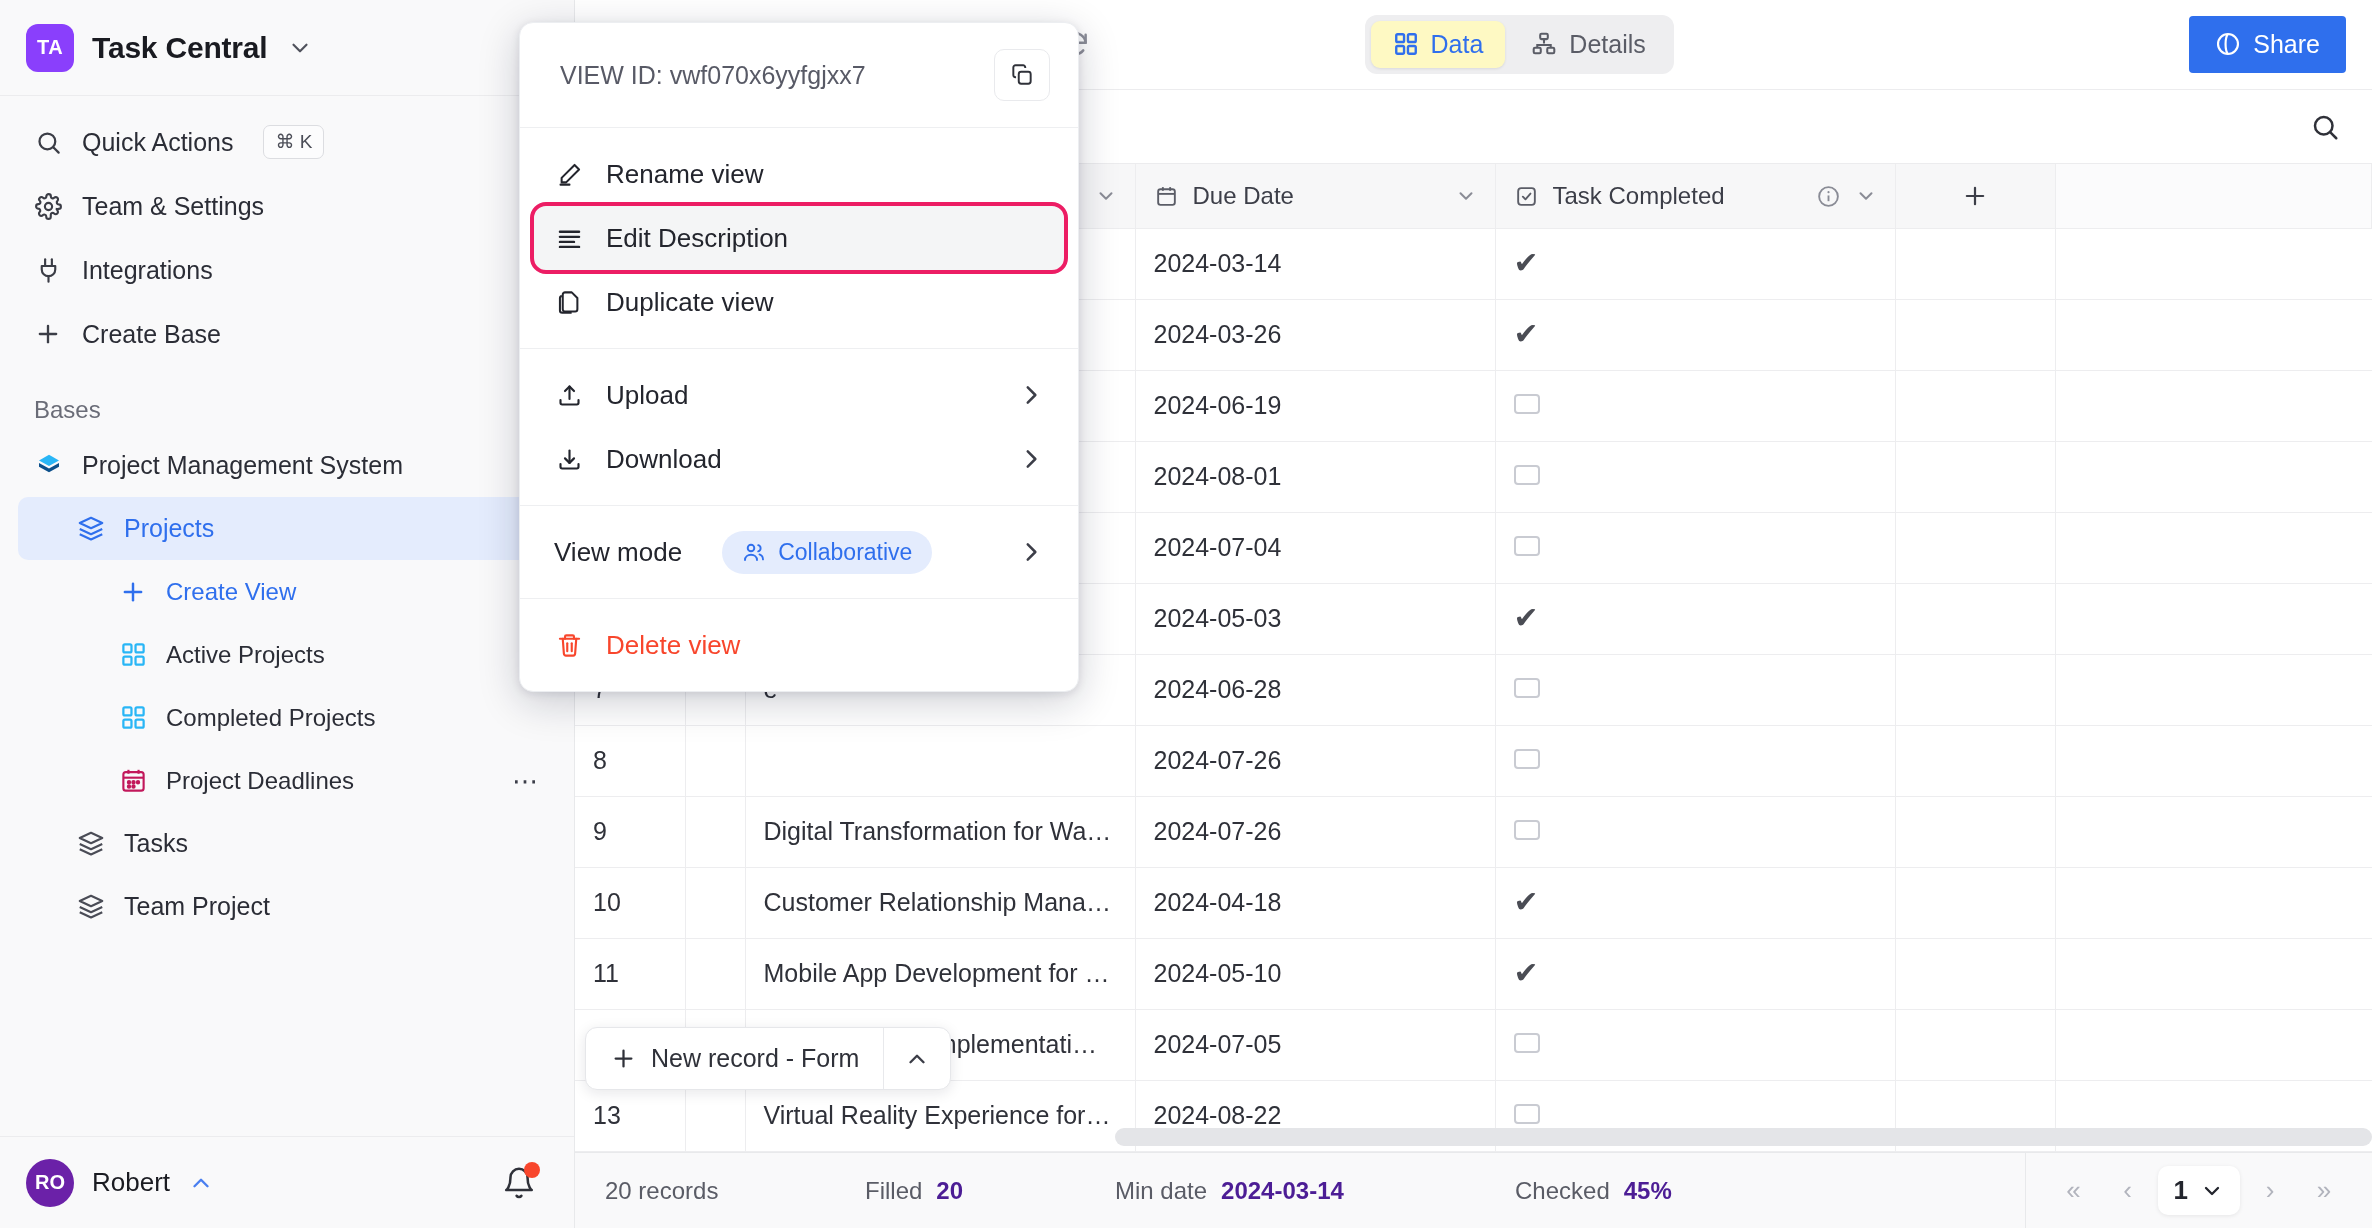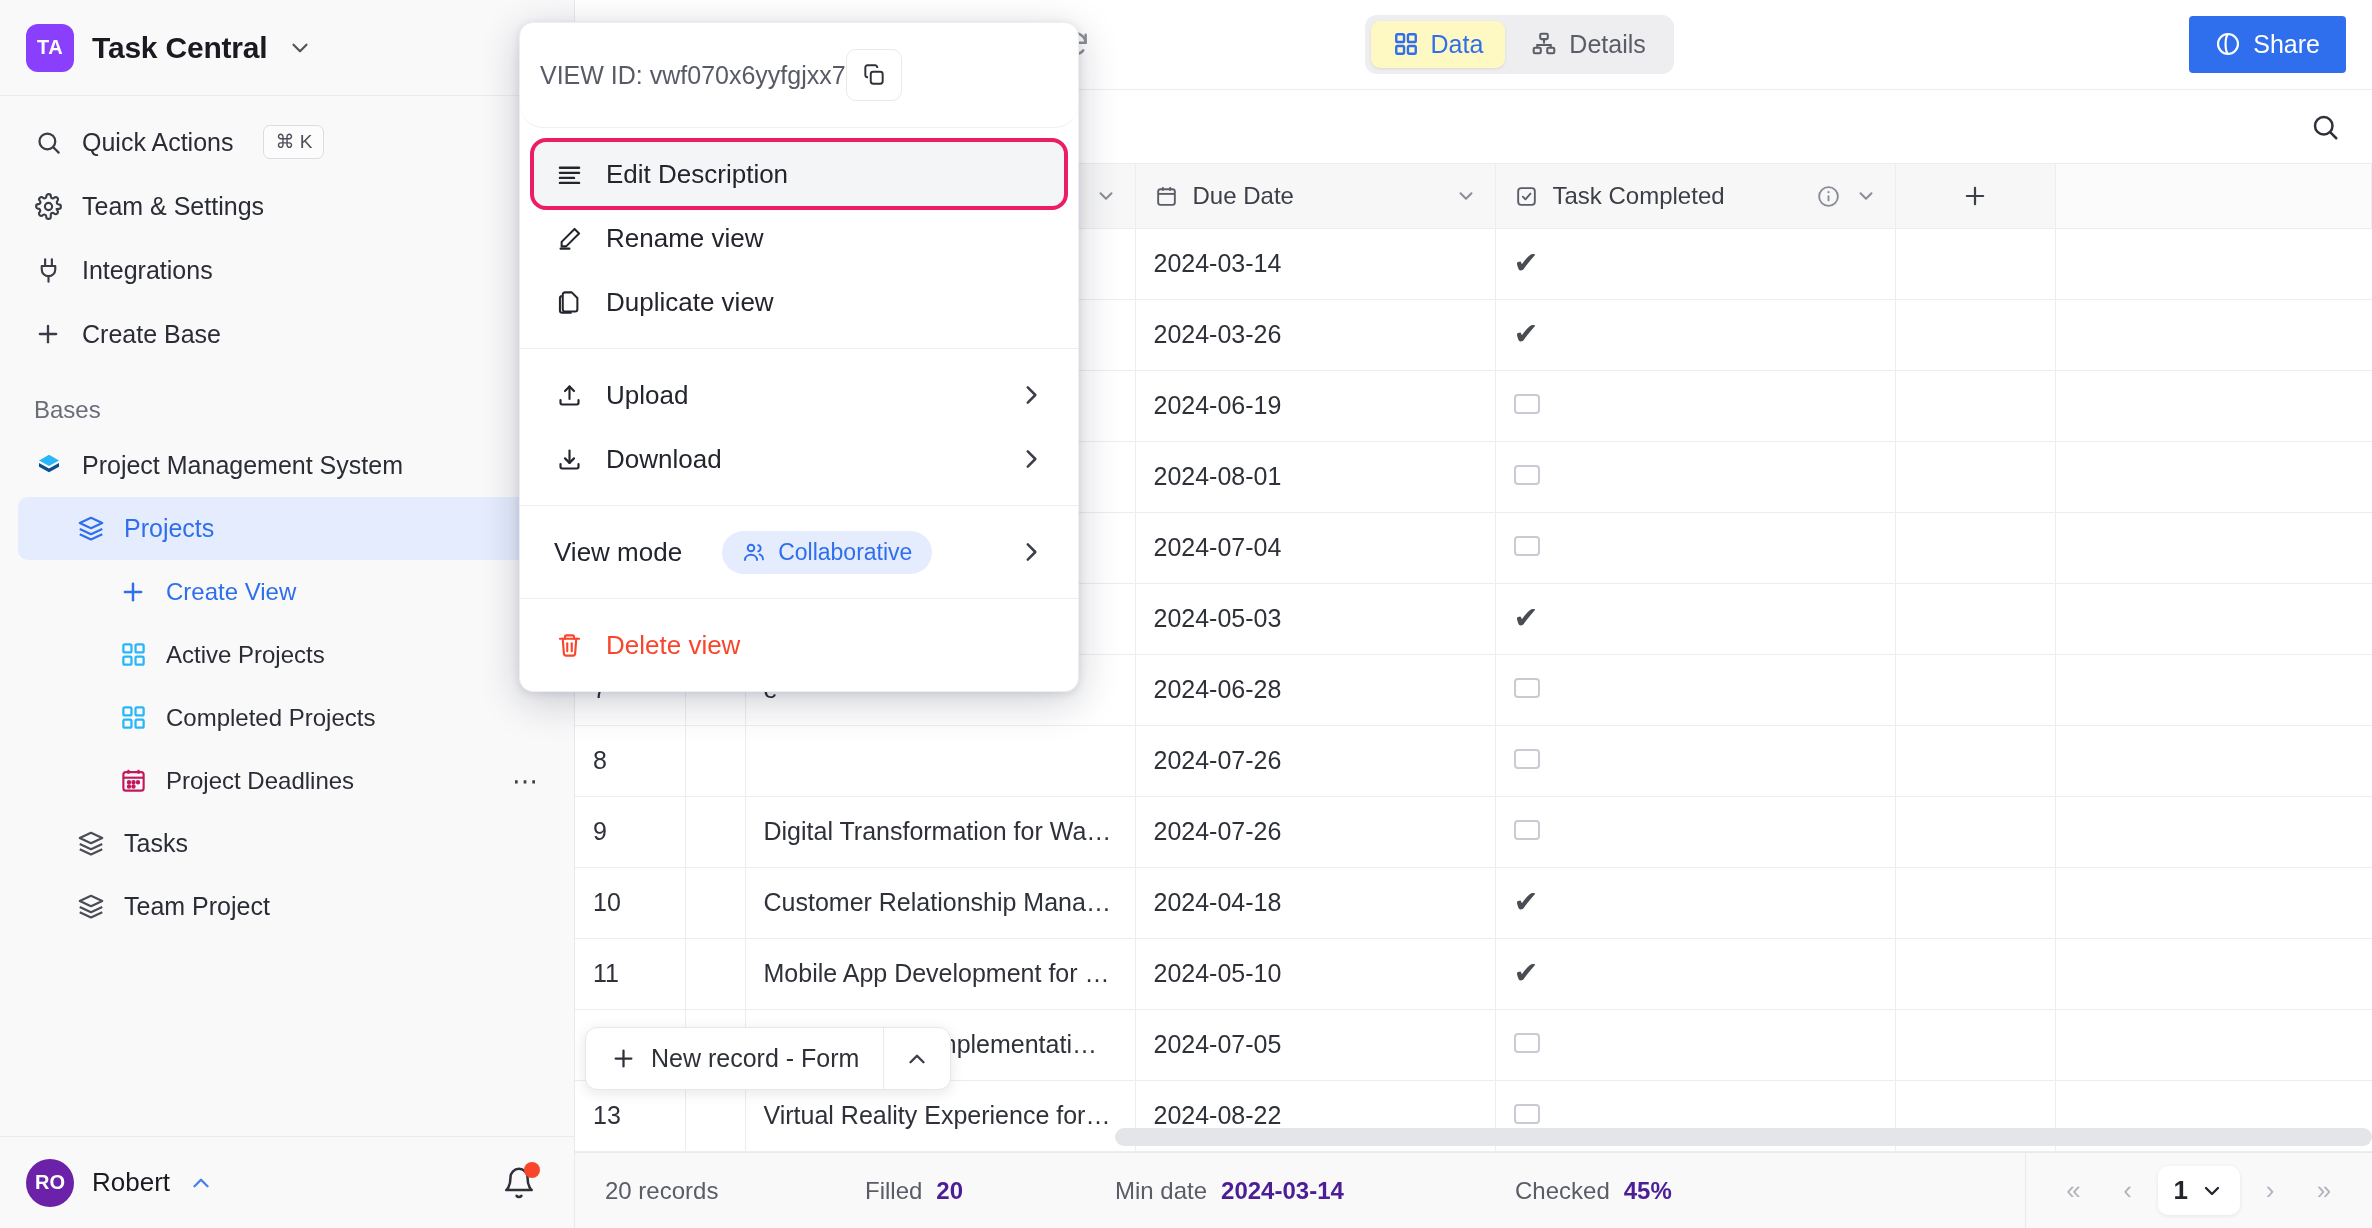--- a/index.html
+++ b/index.html
@@ -214,22 +214,22 @@
 
   
   .ctx-menu {
     position:absolute; left: 519px; top: 22px; width: 560px;
     background:#fff; border-radius: 14px;
     box-shadow: 0 10px 42px rgba(16,20,45,.20), 0 2px 8px rgba(16,20,45,.10);
     z-index: 50; overflow: visible;
     border: 1px solid #eceef1;
   }
   .ctx-head {
-    display:flex; align-items:center; 
-    padding: 26px 28px 26px 20px; border-bottom: 1px solid #eeeff1; border-radius: 23px;
+    display:flex; align-items:center; justify-content:space-between;
+    padding: 26px 28px 26px 40px; border-bottom: 1px solid #eeeff1;
   }
   .ctx-viewid { font-size: 25px; color:#585a66; }
   .copy-btn {
     width: 56px; height: 52px; border:1px solid #e9eaed; border-radius: 10px;
     display:flex; align-items:center; justify-content:center; color:#2f3139; cursor:pointer;
   }
   .ctx-group { padding: 14px 14px; }
   .ctx-group + .ctx-group { border-top: 1px solid #eeeff1; }
   .ctx-item {
     display:flex; align-items:center; gap: 22px;
@@ -809,40 +809,40 @@
       <span class="ctx-viewid">VIEW ID: vwf070x6yyfgjxx7</span>
       <span class="copy-btn">
         <svg width="26" height="26" viewBox="0 0 24 24" fill="none" stroke="currentColor" stroke-width="1.8" stroke-linejoin="round">
             <rect x="9" y="9" width="11" height="11" rx="2.2"></rect>
             <path d="M15 5.5V5a2 2 0 0 0-2-2H6a2 2 0 0 0-2 2v7a2 2 0 0 0 2 2h.5"></path>
           </svg>
       </span>
     </div>
 
     <div class="ctx-group">
+      <div class="ctx-item">
+        <span class="ctx-icon">
+          <svg width="27" height="27" viewBox="0 0 24 24" fill="none" stroke="currentColor" stroke-width="1.8" stroke-linecap="round" stroke-linejoin="round">
+              <path d="M16.5 3.5l4 4L9 19H5v-4z"></path>
+              <line x1="4" y1="21" x2="12" y2="21"></line>
+            </svg>
+        </span>
+        <span>Rename view</span>
+      </div>
+
       <div class="ctx-item highlighted">
         <span class="ctx-icon">
           <svg width="27" height="27" viewBox="0 0 24 24" fill="none" stroke="currentColor" stroke-width="2.1" stroke-linecap="round">
               <line x1="3.5" y1="6" x2="20.5" y2="6"></line>
               <line x1="3.5" y1="10.5" x2="20.5" y2="10.5"></line>
               <line x1="3.5" y1="15" x2="16" y2="15"></line>
               <line x1="3.5" y1="19.5" x2="20.5" y2="19.5"></line>
             </svg>
         </span>
         <span>Edit Description</span>
-      </div>
-
-      <div class="ctx-item">
-        <span class="ctx-icon">
-          <svg width="27" height="27" viewBox="0 0 24 24" fill="none" stroke="currentColor" stroke-width="1.8" stroke-linecap="round" stroke-linejoin="round">
-              <path d="M16.5 3.5l4 4L9 19H5v-4z"></path>
-              <line x1="4" y1="21" x2="12" y2="21"></line>
-            </svg>
-        </span>
-        <span>Rename view</span>
       </div>
 
       <div class="ctx-item">
         <span class="ctx-icon">
           <svg width="27" height="27" viewBox="0 0 24 24" fill="none" stroke="currentColor" stroke-width="1.8" stroke-linejoin="round">
               <path d="M8 3h6l5 5v10a2 2 0 0 1-2 2H8a2 2 0 0 1-2-2V5a2 2 0 0 1 2-2z"></path>
               <path d="M5.2 6.2A2 2 0 0 0 3.5 8.2V19a2 2 0 0 0 2 2h8.4"></path>
             </svg>
         </span>
         <span>Duplicate view</span>

